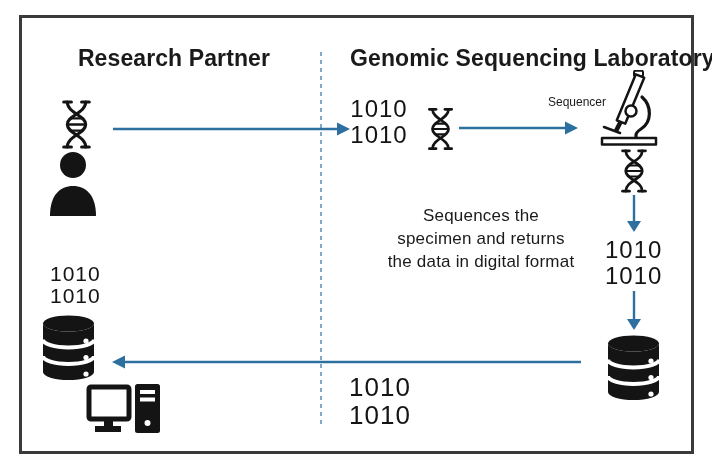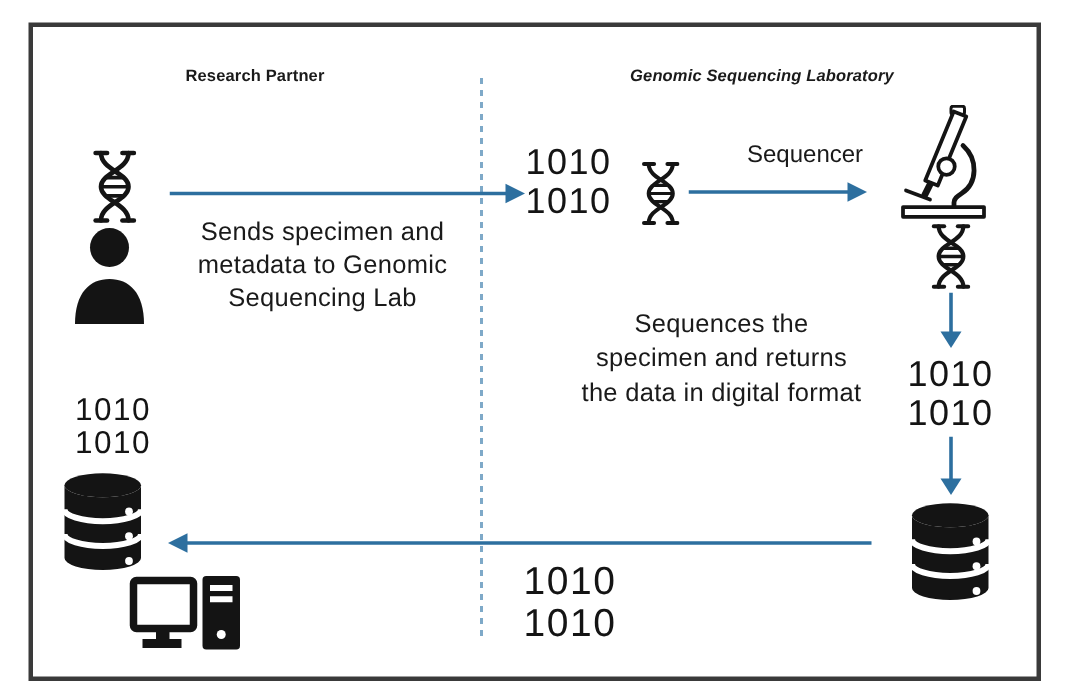--- a/index.html
+++ b/index.html
@@ -13,55 +13,55 @@
   #canvas{
     position:relative;width:712px;height:466px;background:#fff;overflow:hidden;
     font-family:"Liberation Sans",sans-serif;color:var(--text);
   }
   .frame{
     position:absolute;left:19px;top:15px;width:669px;height:433px;
     border:3px solid var(--border);background:#fff;
   }
   .abs{position:absolute;}
   .col-title{
-    font-weight:bold;font-size:11px;text-align:center;color:var(--text);
+    font-weight:bold;font-size:23px;text-align:right;color:var(--text);
     letter-spacing:0.1px;white-space:nowrap;
   }
   .note{
     font-size:17px;line-height:22px;text-align:center;color:var(--text);
     white-space:pre-line;letter-spacing:0.2px;
   }
   .binary{
     font-weight:normal;color:var(--ink);text-align:center;white-space:pre-line;
     letter-spacing:1px;font-family:"Liberation Sans",sans-serif;
   }
   .binary.b-top   {font-size:24px;line-height:26px;}
   .binary.b-right {font-size:24px;line-height:26px;}
   .binary.b-center{font-size:26px;line-height:28px;}
   .binary.b-left  {font-size:21px;line-height:22px;}
-  .seq-label{font-size:16px;color:var(--text);white-space:nowrap;}
+  .seq-label{font-size:12px;color:var(--text);text-align:right;white-space:nowrap;}
   svg{display:block;}
   .stroke-ink{stroke:var(--ink);}
   .fill-ink{fill:var(--ink);}
   .arrow-line{stroke:var(--arrow);stroke-width:2.4;}
   .arrow-head{fill:var(--arrow);}
 </style>
 </head>
 <body>
 
 <div id="canvas">
 
   <div class="frame"></div>
 
   <svg class="abs" style="left:319px;top:52px;" width="4" height="372">
     <line x1="2" y1="0" x2="2" y2="372" stroke="#7EA9C8" stroke-width="2" stroke-dasharray="4 4"></line>
   </svg>
 
   <div class="abs col-title" style="left:70px;top:45px;width:200px;">Research Partner</div>
-  <div class="abs col-title" style="left:350px;top:45px;width:316px;font-style:italic;">Genomic Sequencing Laboratory</div>
+  <div class="abs col-title" style="left:350px;top:45px;width:316px;">Genomic Sequencing Laboratory</div>
 
   <svg class="abs" style="left:62px;top:100px;" width="29" height="49" viewBox="0 0 28 48">
     <g fill="none" class="stroke-ink" stroke="#141414" stroke-width="3" stroke-linecap="round">
       <path d="M5,2 C5,13 23,15 23,24 C23,33 5,35 5,46"></path>
       <path d="M23,2 C23,13 5,15 5,24 C5,33 23,35 23,46"></path>
       <path d="M1.5,2 H9"></path>
         <path d="M19,2 H26.5"></path>
       <path d="M1.5,46 H9"></path>
         <path d="M19,46 H26.5"></path>
       <path d="M9,18 H19" stroke-width="2.4"></path>
@@ -73,23 +73,20 @@
   <svg class="abs" style="left:47px;top:151px;" width="52" height="65" viewBox="0 0 52 65">
     <circle cx="26" cy="14" r="13" class="fill-ink" fill="#141414"></circle>
     <path d="M3,65 C3,44 13,35 26,35 C39,35 49,44 49,65 Z" class="fill-ink" fill="#141414"></path>
   </svg>
 
   <svg class="abs" style="left:113px;top:121px;" width="238" height="16">
     <line x1="0" y1="8" x2="225" y2="8" class="arrow-line"></line>
     <polygon points="224,1.5 224,14.5 237,8" class="arrow-head"></polygon>
   </svg>
 
-  <div class="abs note" style="left:104px;top:144px;width:222px;">Sends specimen and
-metadata to Genomic
-Sequencing Lab</div>
 
   <div class="abs binary b-left" style="left:50px;top:263px;width:48px;">1010
 1010</div>
 
 
   <svg class="abs" style="left:41px;top:315px;" width="55" height="66" viewBox="0 0 55 66">
     <ellipse cx="27.5" cy="8.5" rx="25.5" ry="8" fill="#141414"></ellipse>
     <path d="M2,8.5 V57 a25.5,8 0 0 0 51,0 V8.5 a25.5,8 0 0 1 -51,0 Z" fill="#141414"></path>
     <path d="M2,24.5 a25.5,8 0 0 0 51,0" fill="none" stroke="#fff" stroke-width="4"></path>
     <path d="M2,41 a25.5,8 0 0 0 51,0" fill="none" stroke="#fff" stroke-width="4"></path>

